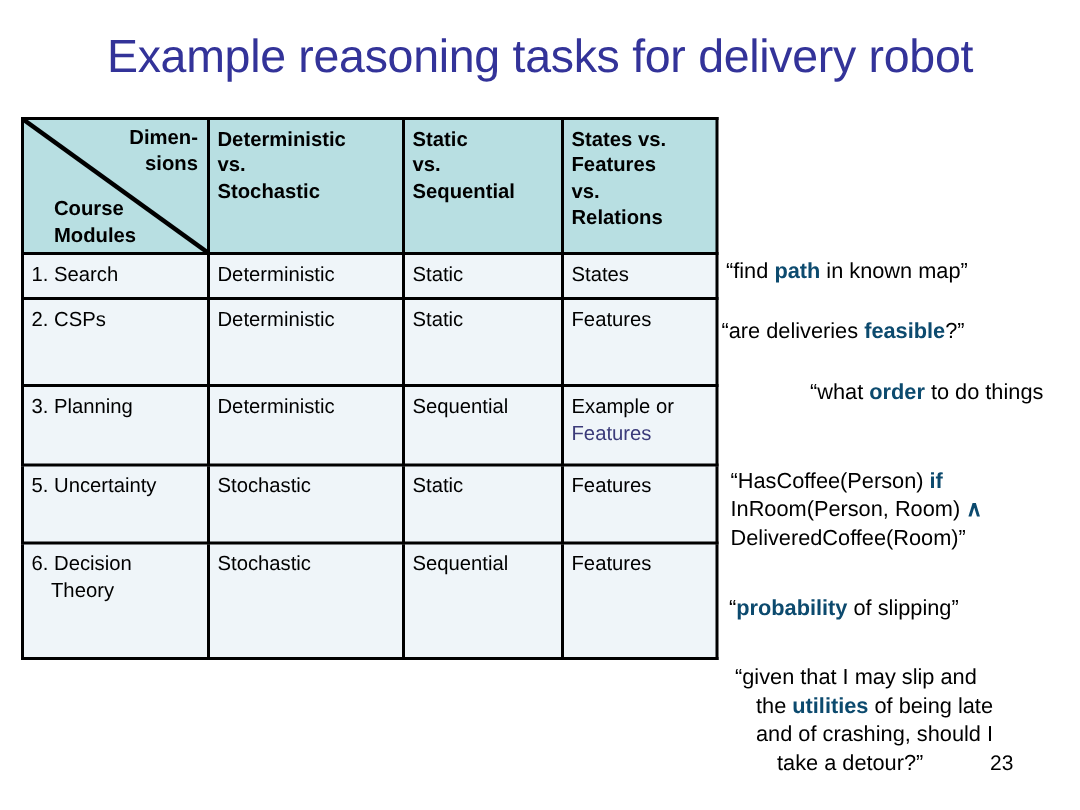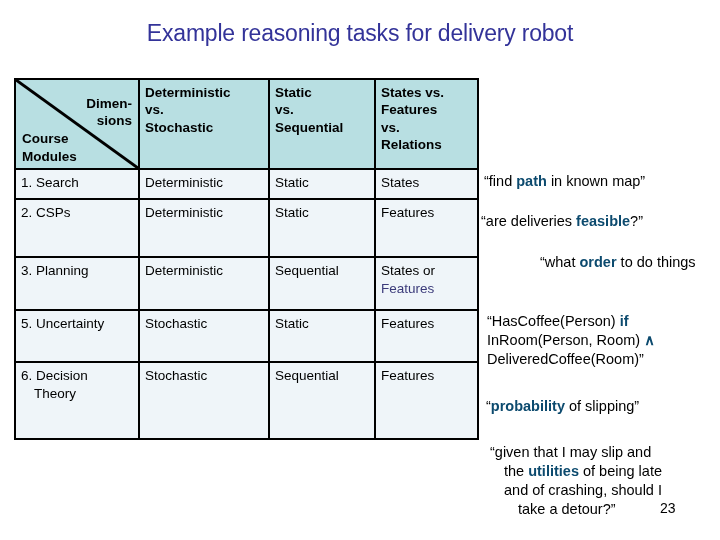--- a/index.html
+++ b/index.html
@@ -15,21 +15,21 @@
     font-family: "Liberation Sans", sans-serif;
   }
 
   
   #slide-title {
     position: absolute;
     left: 0;
     top: 20px;
     width: 720px;
     text-align: center;
-    font-size: 23px;
+    font-size: 31px;
     color: #333399;
     letter-spacing: -0.2px;
     white-space: nowrap;
   }
 
   
   #matrix-table {
     position: absolute;
     left: 14px;
     top: 78px;
@@ -77,25 +77,24 @@
     pointer-events: none;
   }
   .corner-dim {
     position: absolute;
     right: 6px;
     top: 3px;
     text-align: right;
     font-weight: bold;
     line-height: 1.28;
     width: 90px;
-    margin-top: 12px;
   }
   .corner-course {
     position: absolute;
-    left: 6px;
+    left: 20px;
     bottom: 3px;
     text-align: left;
     font-weight: bold;
     line-height: 1.28;
   }
 
   
   #matrix-table tbody td {
     background: #eff5f9;
   }
@@ -226,21 +225,21 @@
       <td>
         <span>3. Planning</span>
       </td>
       <td class="cell-black">
         <span>Deterministic</span>
       </td>
       <td class="cell-blue">
         <span>Sequential</span>
       </td>
       <td class="cell-black">
-        <span>States or</span><br>
+        <span>Example or</span><br>
         <span class="cell-blue">Features</span>
       </td>
     </tr>
     <tr class="row-h5">
       <td>
         <span>5. Uncertainty</span>
       </td>
       <td class="cell-blue">
         <span>Stochastic</span>
       </td>

